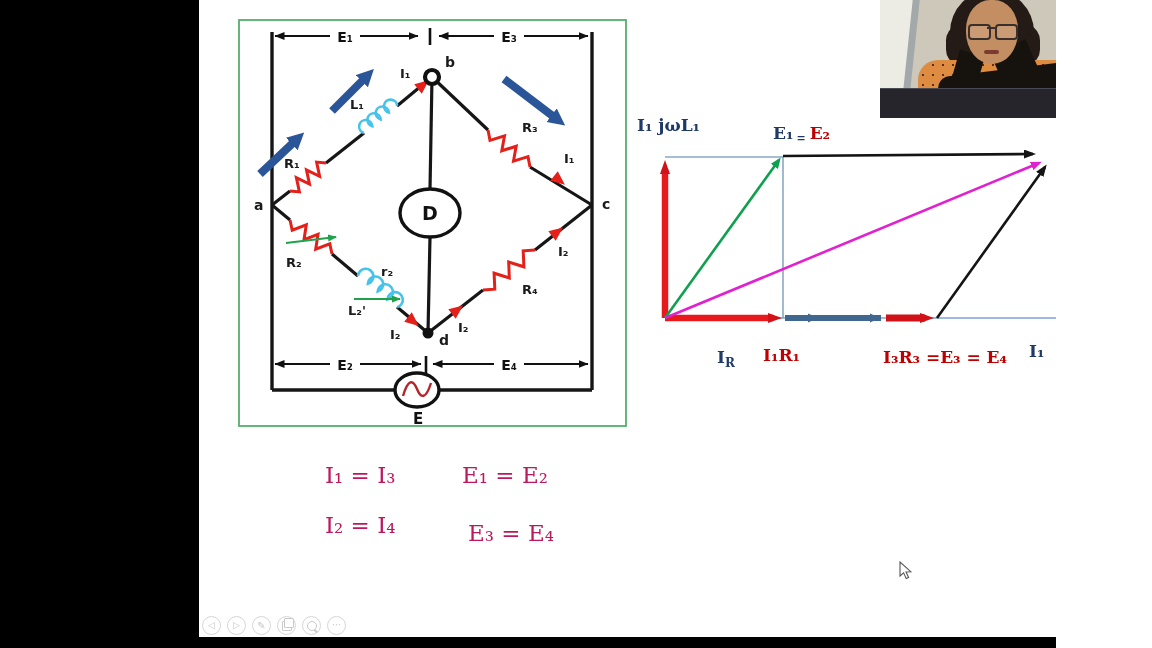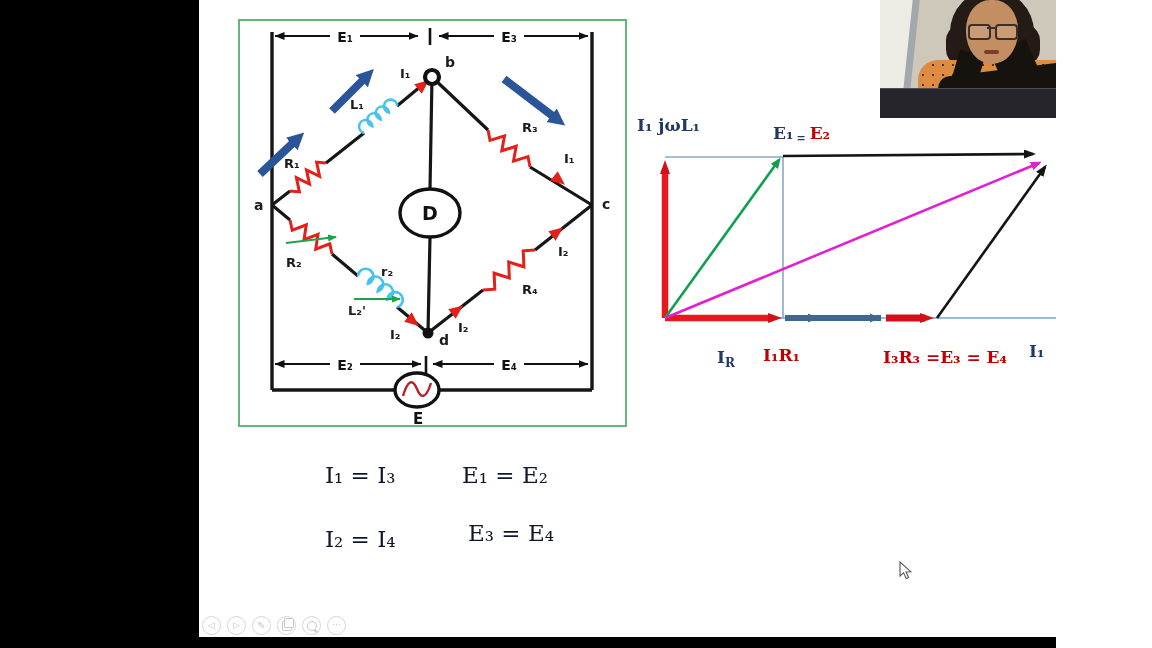--- a/index.html
+++ b/index.html
@@ -14,21 +14,21 @@
   .cn{font:600 14px "DejaVu Sans",sans-serif;fill:#1b1b1b;}
   .dim{font:600 14px "DejaVu Sans",sans-serif;fill:#111;}
   .dlab{font:600 19px "DejaVu Sans",sans-serif;fill:#111;}
   .elab{font:700 15px "DejaVu Sans",sans-serif;fill:#111;}
   .pt{font:700 17px "DejaVu Serif",serif;fill:#203a66;}
   .ptr{fill:#c00000;}
   .pts{font-size:12px;}
   .ptsm{font-size:11px;}
 
   
-  .eq{position:absolute;font:400 23px "DejaVu Serif",serif;color:#0f172a;white-space:nowrap;}
+  .eq{position:absolute;font:400 23px "DejaVu Serif",serif;color:#be185d;white-space:nowrap;}
 
   
   #webcam{position:absolute;left:880px;top:0;width:272px;height:118px;background:#cdc8ba;overflow:hidden;}
   #webcam *{position:absolute;}
   .whiteboard{left:-8px;top:-6px;width:42px;height:104px;background:#edece4;transform:rotate(6deg);}
   .wb-edge{left:28px;top:-8px;width:7px;height:106px;background:#a3a8ab;transform:rotate(6deg);}
   .wall-shade{left:228px;top:0;width:44px;height:95px;background:#c3bdac;}
   .hair{left:70px;top:-10px;width:84px;height:84px;background:#241b16;border-radius:50%;}
   .hair2{left:66px;top:16px;width:94px;height:58px;background:#241b16;border-radius:42%;}
   .face{left:86px;top:0px;width:52px;height:64px;background:#c48e63;border-radius:46% 46% 50% 50%;}
@@ -229,21 +229,21 @@
     <text class="pt" x="140" y="36"><tspan>E₁</tspan><tspan class="ptsm" dy="3" dx="3">=</tspan><tspan class="ptr" dy="-3" dx="4">E₂</tspan></text>
     <text class="pt" x="84" y="260"><tspan>I</tspan><tspan class="pts" dy="4">R</tspan></text>
     <text class="pt ptr" x="130" y="258">I₁R₁</text>
     <text class="pt ptr" x="250" y="260">I₃R₃ =E₃ = E₄</text>
     <text class="pt" x="396" y="254">I₁</text>
   </svg>
 
   <div style="position:absolute;left:300px;top:458px;width:280px;height:110px;">
     <div class="eq" style="left:25px;top:4px">I₁ = I₃</div>
     <div class="eq" style="left:162px;top:4px">E₁ = E₂</div>
-    <div class="eq" style="left:25px;top:68px">I₂ = I₄</div>
+    <div class="eq" style="left:25px;top:54px">I₂ = I₄</div>
     <div class="eq" style="left:168px;top:62px">E₃ = E₄</div>
   </div>
 
   <div id="webcam">
     <div class="whiteboard"></div>
     <div class="wb-edge"></div>
     <div class="wall-shade"></div>
     <div class="hair"></div>
     <div class="hair2"></div>
     <div class="neck"></div>

